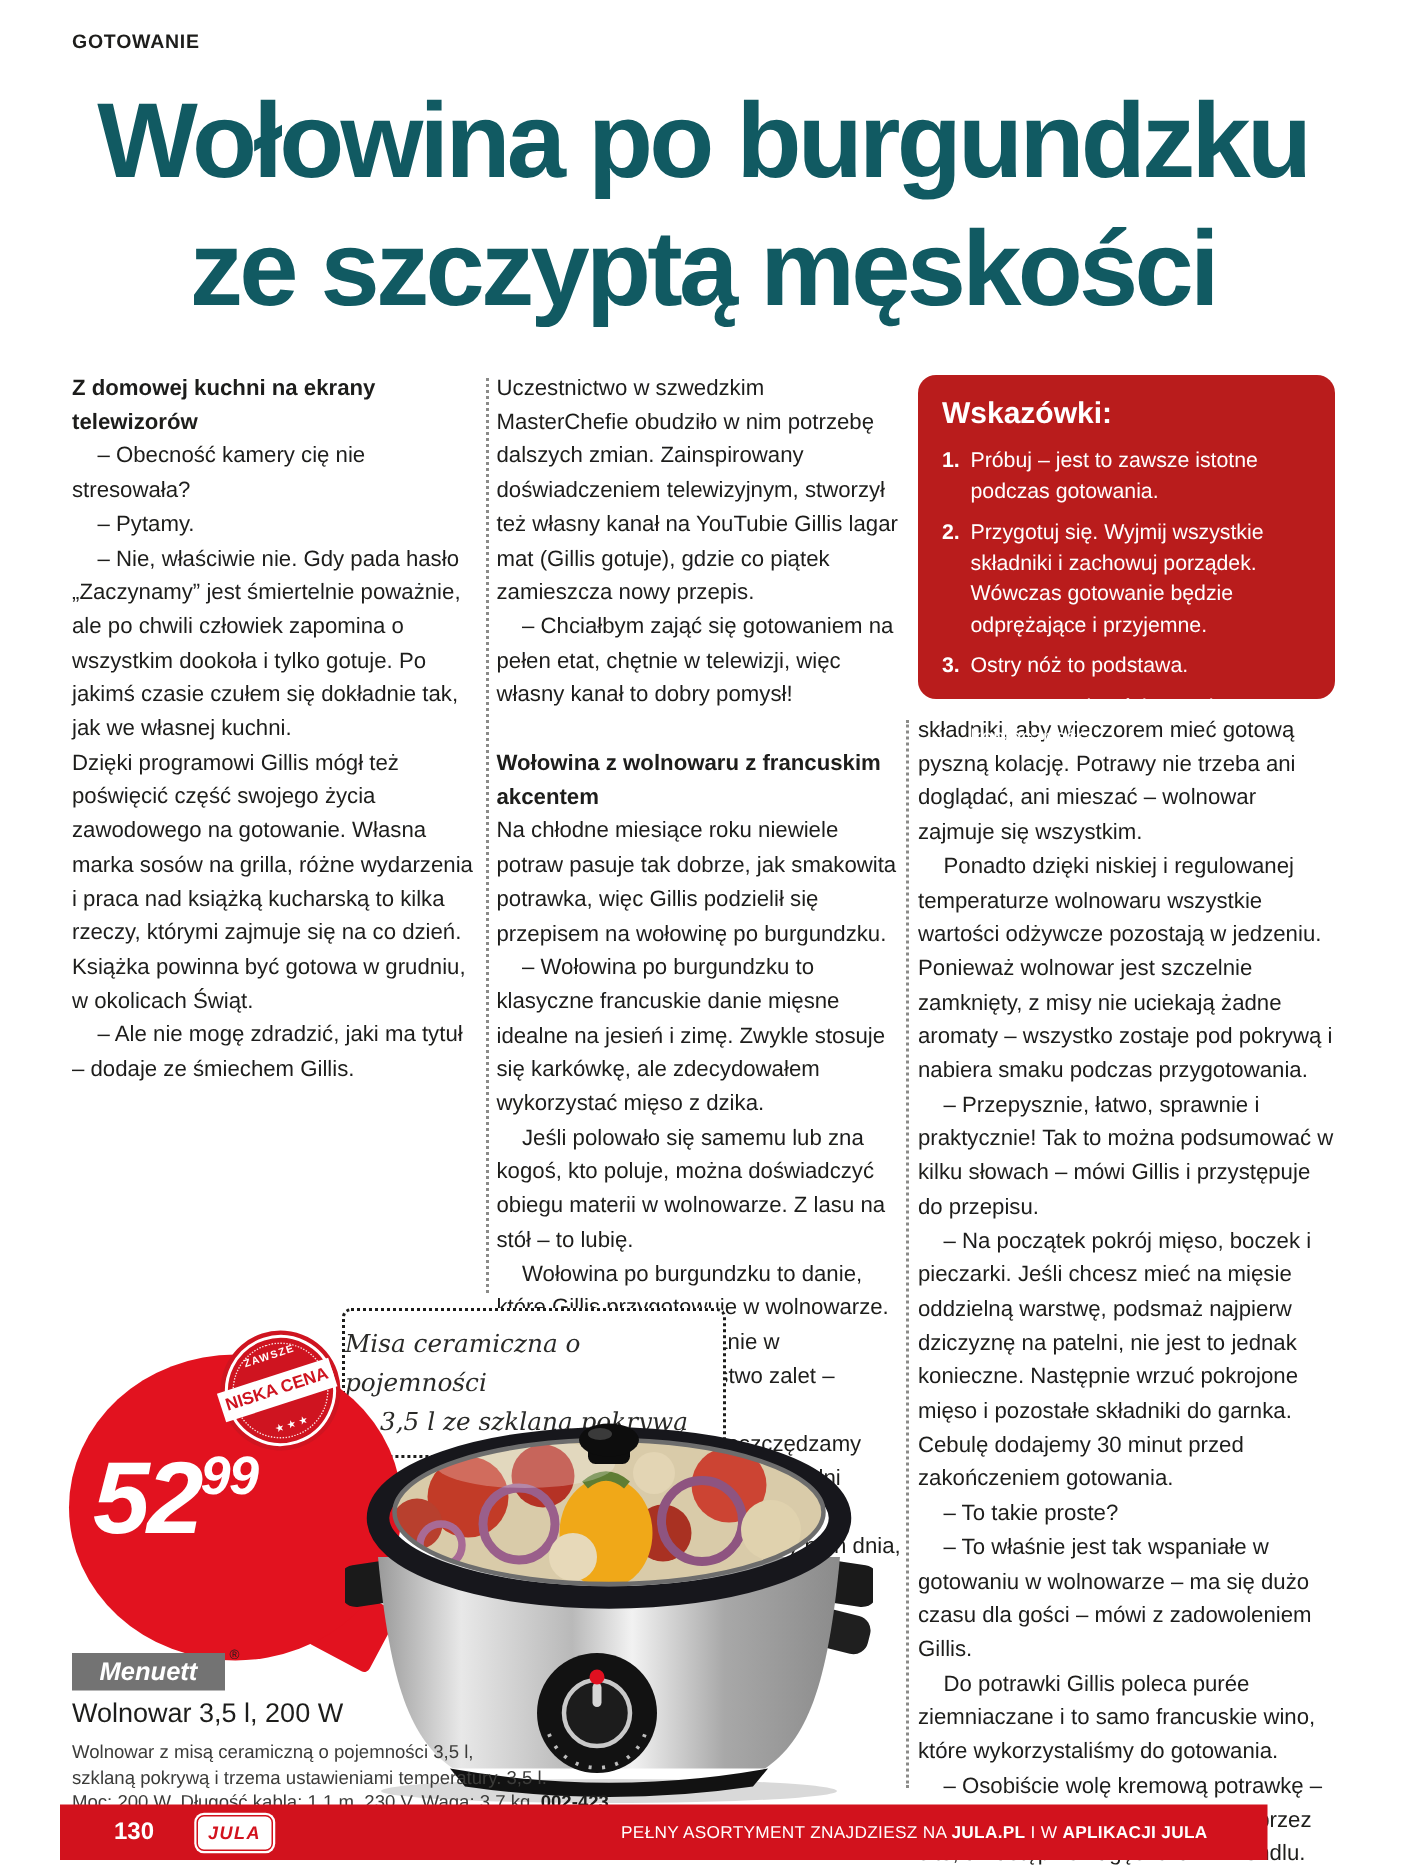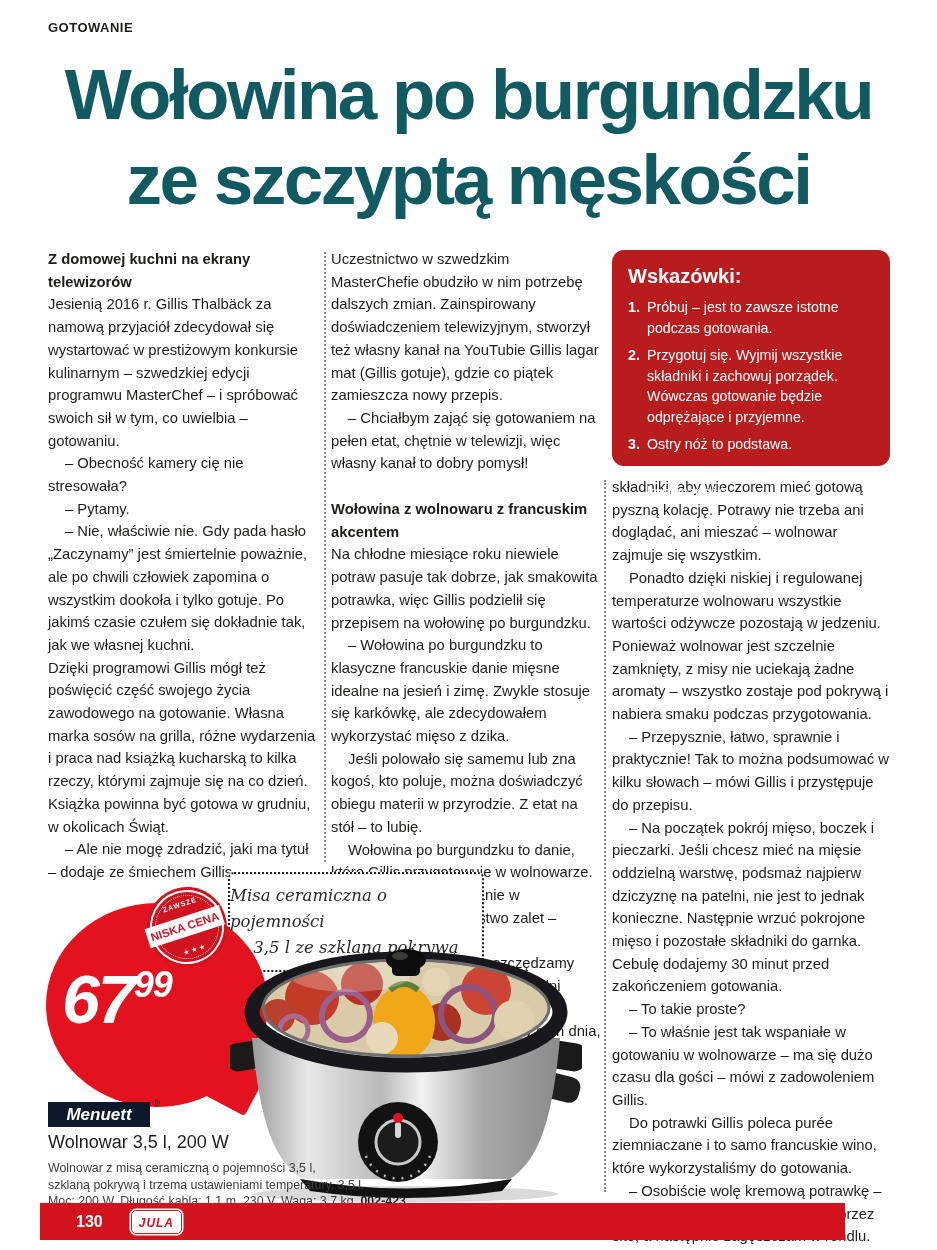--- a/index.html
+++ b/index.html
@@ -56,21 +56,21 @@
         border-radius:50%;}
   .stamp-band{position:absolute;left:-6px;top:24px;width:78px;height:20px;background:#fff;
         display:flex;align-items:center;justify-content:center;color:#cf1420;font-weight:700;
         font-size:11.5px;letter-spacing:0;white-space:nowrap;}
   .stamp-arc{position:absolute;left:0;top:8px;width:100%;text-align:center;color:#fff;font-size:7px;
         font-weight:700;letter-spacing:1px;}
   .stamp-stars{position:absolute;left:0;bottom:7px;width:100%;text-align:center;color:#fff;font-size:7px;}
 
   
   .product-svg{position:absolute;left:230px;top:946px;}
-  .brand-box{position:absolute;left:48px;top:1102px;width:102px;height:25px;background:#0f172a;
+  .brand-box{position:absolute;left:48px;top:1102px;width:102px;height:25px;background:#737373;
         display:flex;align-items:center;justify-content:center;}
   .brand-box span{color:#fff;font-weight:700;font-style:italic;font-size:17px;}
   .brand-reg{position:absolute;left:153px;top:1098px;font-size:9px;color:#1d1d1b;}
   .prod-name{position:absolute;left:48px;top:1132px;font-size:18px;color:#1d1d1b;}
   .prod-name b{font-weight:400;}
   .prod-desc{position:absolute;left:48px;top:1160px;font-size:12.4px;line-height:16.5px;color:#3c3c3a;}
   .prod-desc .sku{font-weight:700;color:#1d1d1b;}
 
   
   .footer{position:absolute;left:40px;top:1203px;width:805px;height:37px;background:#d2121d;
@@ -93,36 +93,35 @@
     <div>Wołowina po burgundzku</div>
     <div>ze szczyptą męskości</div>
   </div>
 
   <div class="colsep colsep-1"></div>
   <div class="colsep colsep-2"></div>
 
   <div class="col col-1">
 
   <p class="blk h">Z domowej kuchni na ekrany telewizorów</p>
-      <p class="blk p">Jesienią 2016 r. Gillis Thalbäck za namową przyjaciół zdecydował się wystartować w prestiżowym konkursie kulinarnym – szwedzkiej edycji programwu MasterChef – i spróbować swoich sił w tym, co uwielbia – gotowaniu.</p>
       <p class="blk pi">– Obecność kamery cię nie stresowała?</p>
       <p class="blk pi">– Pytamy.</p>
       <p class="blk pi">– Nie, właściwie nie. Gdy pada hasło „Zaczynamy” jest śmiertelnie poważnie, ale po chwili człowiek zapomina o wszystkim dookoła i tylko gotuje. Po jakimś czasie czułem się dokładnie tak, jak we własnej kuchni.</p>
       <p class="blk p">Dzięki programowi Gillis mógł też poświęcić część swojego życia zawodowego na gotowanie. Własna marka sosów na grilla, różne wydarzenia i praca nad książką kucharską to kilka rzeczy, którymi zajmuje się na co dzień. Książka powinna być gotowa w grudniu, w okolicach Świąt.</p>
       <p class="blk pi">– Ale nie mogę zdradzić, jaki ma tytuł – dodaje ze śmiechem Gillis.</p>
     </div>
 
   <div class="col col-2">
 
   <p class="blk p">Uczestnictwo w szwedzkim MasterChefie obudziło w nim potrzebę dalszych zmian. Zainspirowany doświadczeniem telewizyjnym, stworzył też własny kanał na YouTubie Gillis lagar mat (Gillis gotuje), gdzie co piątek zamieszcza nowy przepis.</p>
       <p class="blk pi">– Chciałbym zająć się gotowaniem na pełen etat, chętnie w telewizji, więc własny kanał to dobry pomysł!</p>
       <p class="blk hgap">Wołowina z wolnowaru z francuskim akcentem</p>
       <p class="blk p">Na chłodne miesiące roku niewiele potraw pasuje tak dobrze, jak smakowita potrawka, więc Gillis podzielił się przepisem na wołowinę po burgundzku.</p>
       <p class="blk pi">– Wołowina po burgundzku to klasyczne francuskie danie mięsne idealne na jesień i zimę. Zwykle stosuje się karkówkę, ale zdecydowałem wykorzystać mięso z dzika.</p>
-      <p class="blk pi">Jeśli polowało się samemu lub zna kogoś, kto poluje, można doświadczyć obiegu materii w przyrodzie. Z etat na stół – to lubię.</p>
+      <p class="blk pi">Jeśli polowało się samemu lub zna kogoś, kto poluje, można doświadczyć obiegu materii w wolnowarze. Z lasu na stół – to lubię.</p>
       <p class="blk pi">Wołowina po burgundzku to danie, które Gillis przygotowuje w wolnowarze.</p>
       <p class="blk pi">– Wolnowar i gotowanie w wolnowarze mają mnóstwo zalet – wyjaśnia Gillis.</p>
       <p class="blk pi">– W pewnym sensie oszczędzamy czas, gdyż wolnowar działa w pełni automatycznie.</p>
       <p class="blk pi">Jeśli w piątek mamy napięty plan dnia, przed południem możemy wrzucić do wolnowaru</p>
     </div>
 
   <div class="col col-3">
 
   <p class="blk p">składniki, aby wieczorem mieć gotową pyszną kolację. Potrawy nie trzeba ani doglądać, ani mieszać – wolnowar zajmuje się wszystkim.</p>
       <p class="blk pi">Ponadto dzięki niskiej i regulowanej temperaturze wolnowaru wszystkie wartości odżywcze pozostają w jedzeniu. Ponieważ wolnowar jest szczelnie zamknięty, z misy nie uciekają żadne aromaty – wszystko zostaje pod pokrywą i nabiera smaku podczas przygotowania.</p>
@@ -164,21 +163,21 @@
     <span>Misa ceramiczna o pojemności</span>
     <span>3,5 l ze szklaną pokrywą</span>
   </div>
   <span class="note-dot" style="left:300px;top:976px;"></span>
   <span class="note-dot" style="left:292px;top:988px;"></span>
   <span class="note-dot" style="left:286px;top:1000px;"></span>
   <span class="note-dot" style="left:297px;top:1006px;"></span>
 
   <div class="price-tail"></div>
   <div class="price-bubble"></div>
-  <div class="price"><span>67</span><span class="sup">99</span></div>
+  <div class="price"><span>52</span><span class="sup">99</span></div>
 
   <div class="stamp">
     <div class="stamp-inner"></div>
     <div class="stamp-arc">ZAWSZE</div>
     <div class="stamp-band">NISKA CENA</div>
     <div class="stamp-stars">★ ★ ★</div>
   </div>
 
   <svg class="product-svg" width="352" height="258" viewBox="0 0 352 258">
     <defs>
@@ -241,15 +240,16 @@
   <div class="prod-name"><b>Wolnowar</b><span> 3,5 l, 200 W</span></div>
   <div class="prod-desc">
     <div>Wolnowar z misą ceramiczną o pojemności 3,5 l,</div>
     <div>szklaną pokrywą i trzema ustawieniami temperatury. 3,5 l.</div>
     <div><span>Moc: 200 W. Długość kabla: 1,1 m. 230 V. Waga: 3,7 kg. </span><span class="sku">002-423</span></div>
   </div>
 
   <div class="footer">
     <span class="page-num">130</span>
     <span class="jula-logo"><span>JULA</span></span>
+    <span class="footer-text"><span>PEŁNY ASORTYMENT ZNAJDZIESZ NA </span><b>JULA.PL</b><span> I W </span><b>APLIKACJI JULA</b></span>
   </div>
 
 </div>
 
 </body></html>

